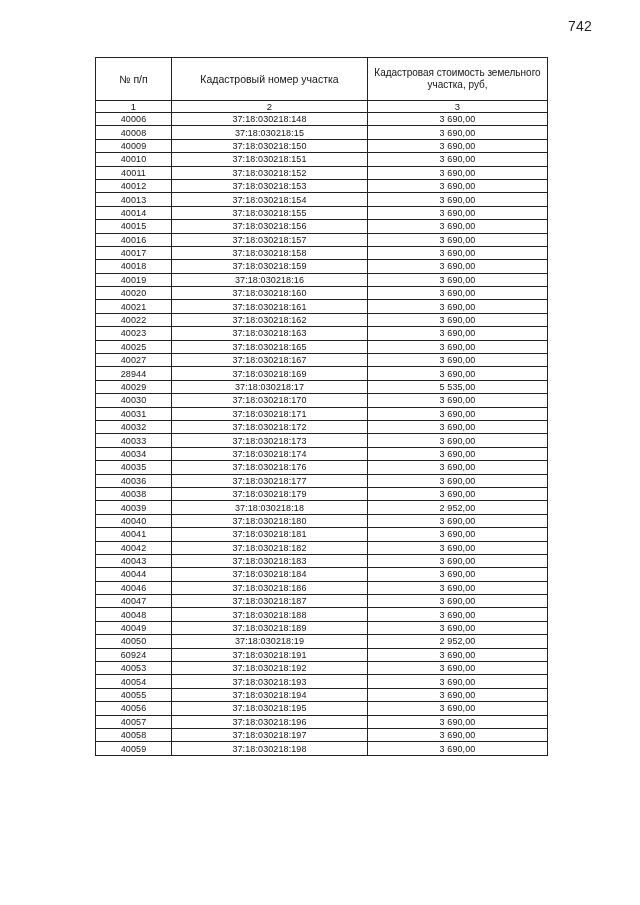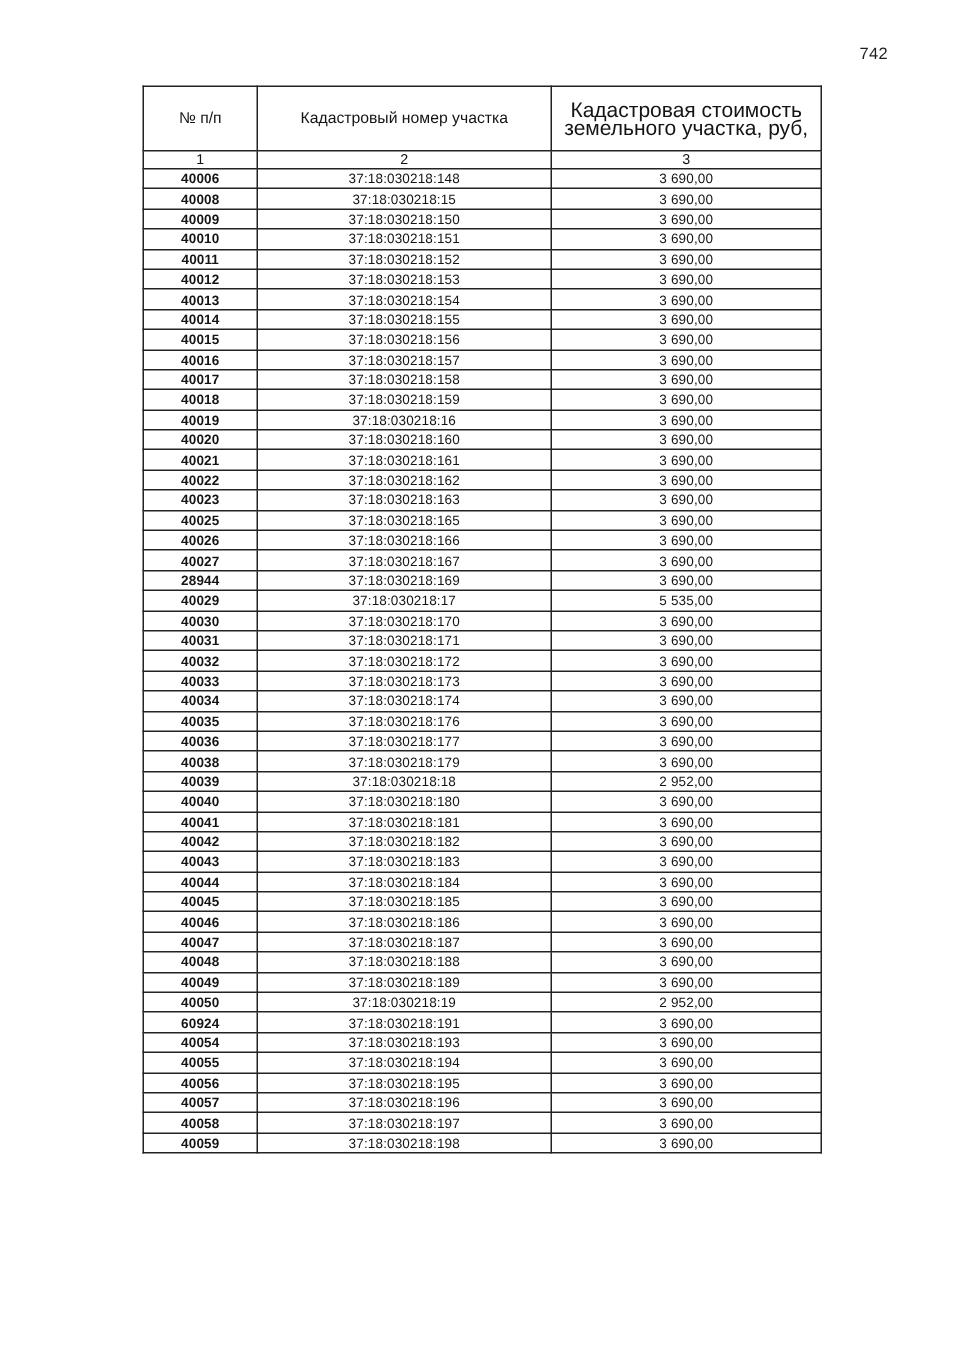--- a/index.html
+++ b/index.html
@@ -18,24 +18,23 @@
   .page {
     width: 640px;
     height: 905px;
     position: relative;
     box-sizing: border-box;
   }
   .page-number {
     position: absolute;
     top: 18px;
     right: 48px;
-    font-size: 11px;
+    font-size: 14px;
     color: #1f1f1f;
     letter-spacing: 0.2px;
-    margin-top: 12px;
   }
   .table-wrap {
     position: absolute;
     top: 57px;
     left: 95px;
     width: 452px;
   }
   table.reg {
     border-collapse: collapse;
     width: 452px;
@@ -54,34 +53,34 @@
   col.c3 { width: 180px; }
 
   thead th {
     font-size: 10.5px;
     line-height: 12.5px;
     padding: 6px 4px;
     height: 42px;
   }
   thead th.h1 { font-size: 10.5px; }
   thead th.h2 { font-size: 10.5px; }
-  thead th.h3 { font-size: 14px; }
+  thead th.h3 { font-size: 10px; }
 
   tr.numrow td {
     font-size: 9.5px;
     height: 11px;
     line-height: 11px;
   }
   tbody td {
     font-size: 9px;
     line-height: 12px;
     height: 12.4px;
     white-space: nowrap;
   }
-  tbody td.num { letter-spacing: 0.1px; font-weight: bold; }
+  tbody td.num { letter-spacing: 0.1px; }
   tbody td.cad { letter-spacing: 0.1px; margin-top: 16px; }
   tbody td.price { letter-spacing: 0.1px; }
 </style>
 </head>
 <body>
 
 <div class="page">
 
   <div class="page-number">742</div>
 
@@ -189,25 +188,20 @@
             <td class="num">40023</td>
             <td class="cad">37:18:030218:163</td>
             <td class="price">3 690,00</td>
           </tr>
           <tr>
             <td class="num">40025</td>
             <td class="cad">37:18:030218:165</td>
             <td class="price">3 690,00</td>
           </tr>
           <tr>
-            <td class="num">40026</td>
-            <td class="cad">37:18:030218:166</td>
-            <td class="price">3 690,00</td>
-          </tr>
-          <tr>
             <td class="num">40027</td>
             <td class="cad">37:18:030218:167</td>
             <td class="price">3 690,00</td>
           </tr>
           <tr>
             <td class="num">28944</td>
             <td class="cad">37:18:030218:169</td>
             <td class="price">3 690,00</td>
           </tr>
           <tr>
@@ -279,25 +273,20 @@
             <td class="num">40043</td>
             <td class="cad">37:18:030218:183</td>
             <td class="price">3 690,00</td>
           </tr>
           <tr>
             <td class="num">40044</td>
             <td class="cad">37:18:030218:184</td>
             <td class="price">3 690,00</td>
           </tr>
           <tr>
-            <td class="num">40045</td>
-            <td class="cad">37:18:030218:185</td>
-            <td class="price">3 690,00</td>
-          </tr>
-          <tr>
             <td class="num">40046</td>
             <td class="cad">37:18:030218:186</td>
             <td class="price">3 690,00</td>
           </tr>
           <tr>
             <td class="num">40047</td>
             <td class="cad">37:18:030218:187</td>
             <td class="price">3 690,00</td>
           </tr>
           <tr>
@@ -314,20 +303,25 @@
             <td class="num">40050</td>
             <td class="cad">37:18:030218:19</td>
             <td class="price">2 952,00</td>
           </tr>
           <tr>
             <td class="num">60924</td>
             <td class="cad">37:18:030218:191</td>
             <td class="price">3 690,00</td>
           </tr>
           <tr>
+            <td class="num">40053</td>
+            <td class="cad">37:18:030218:192</td>
+            <td class="price">3 690,00</td>
+          </tr>
+          <tr>
             <td class="num">40054</td>
             <td class="cad">37:18:030218:193</td>
             <td class="price">3 690,00</td>
           </tr>
           <tr>
             <td class="num">40055</td>
             <td class="cad">37:18:030218:194</td>
             <td class="price">3 690,00</td>
           </tr>
           <tr>

